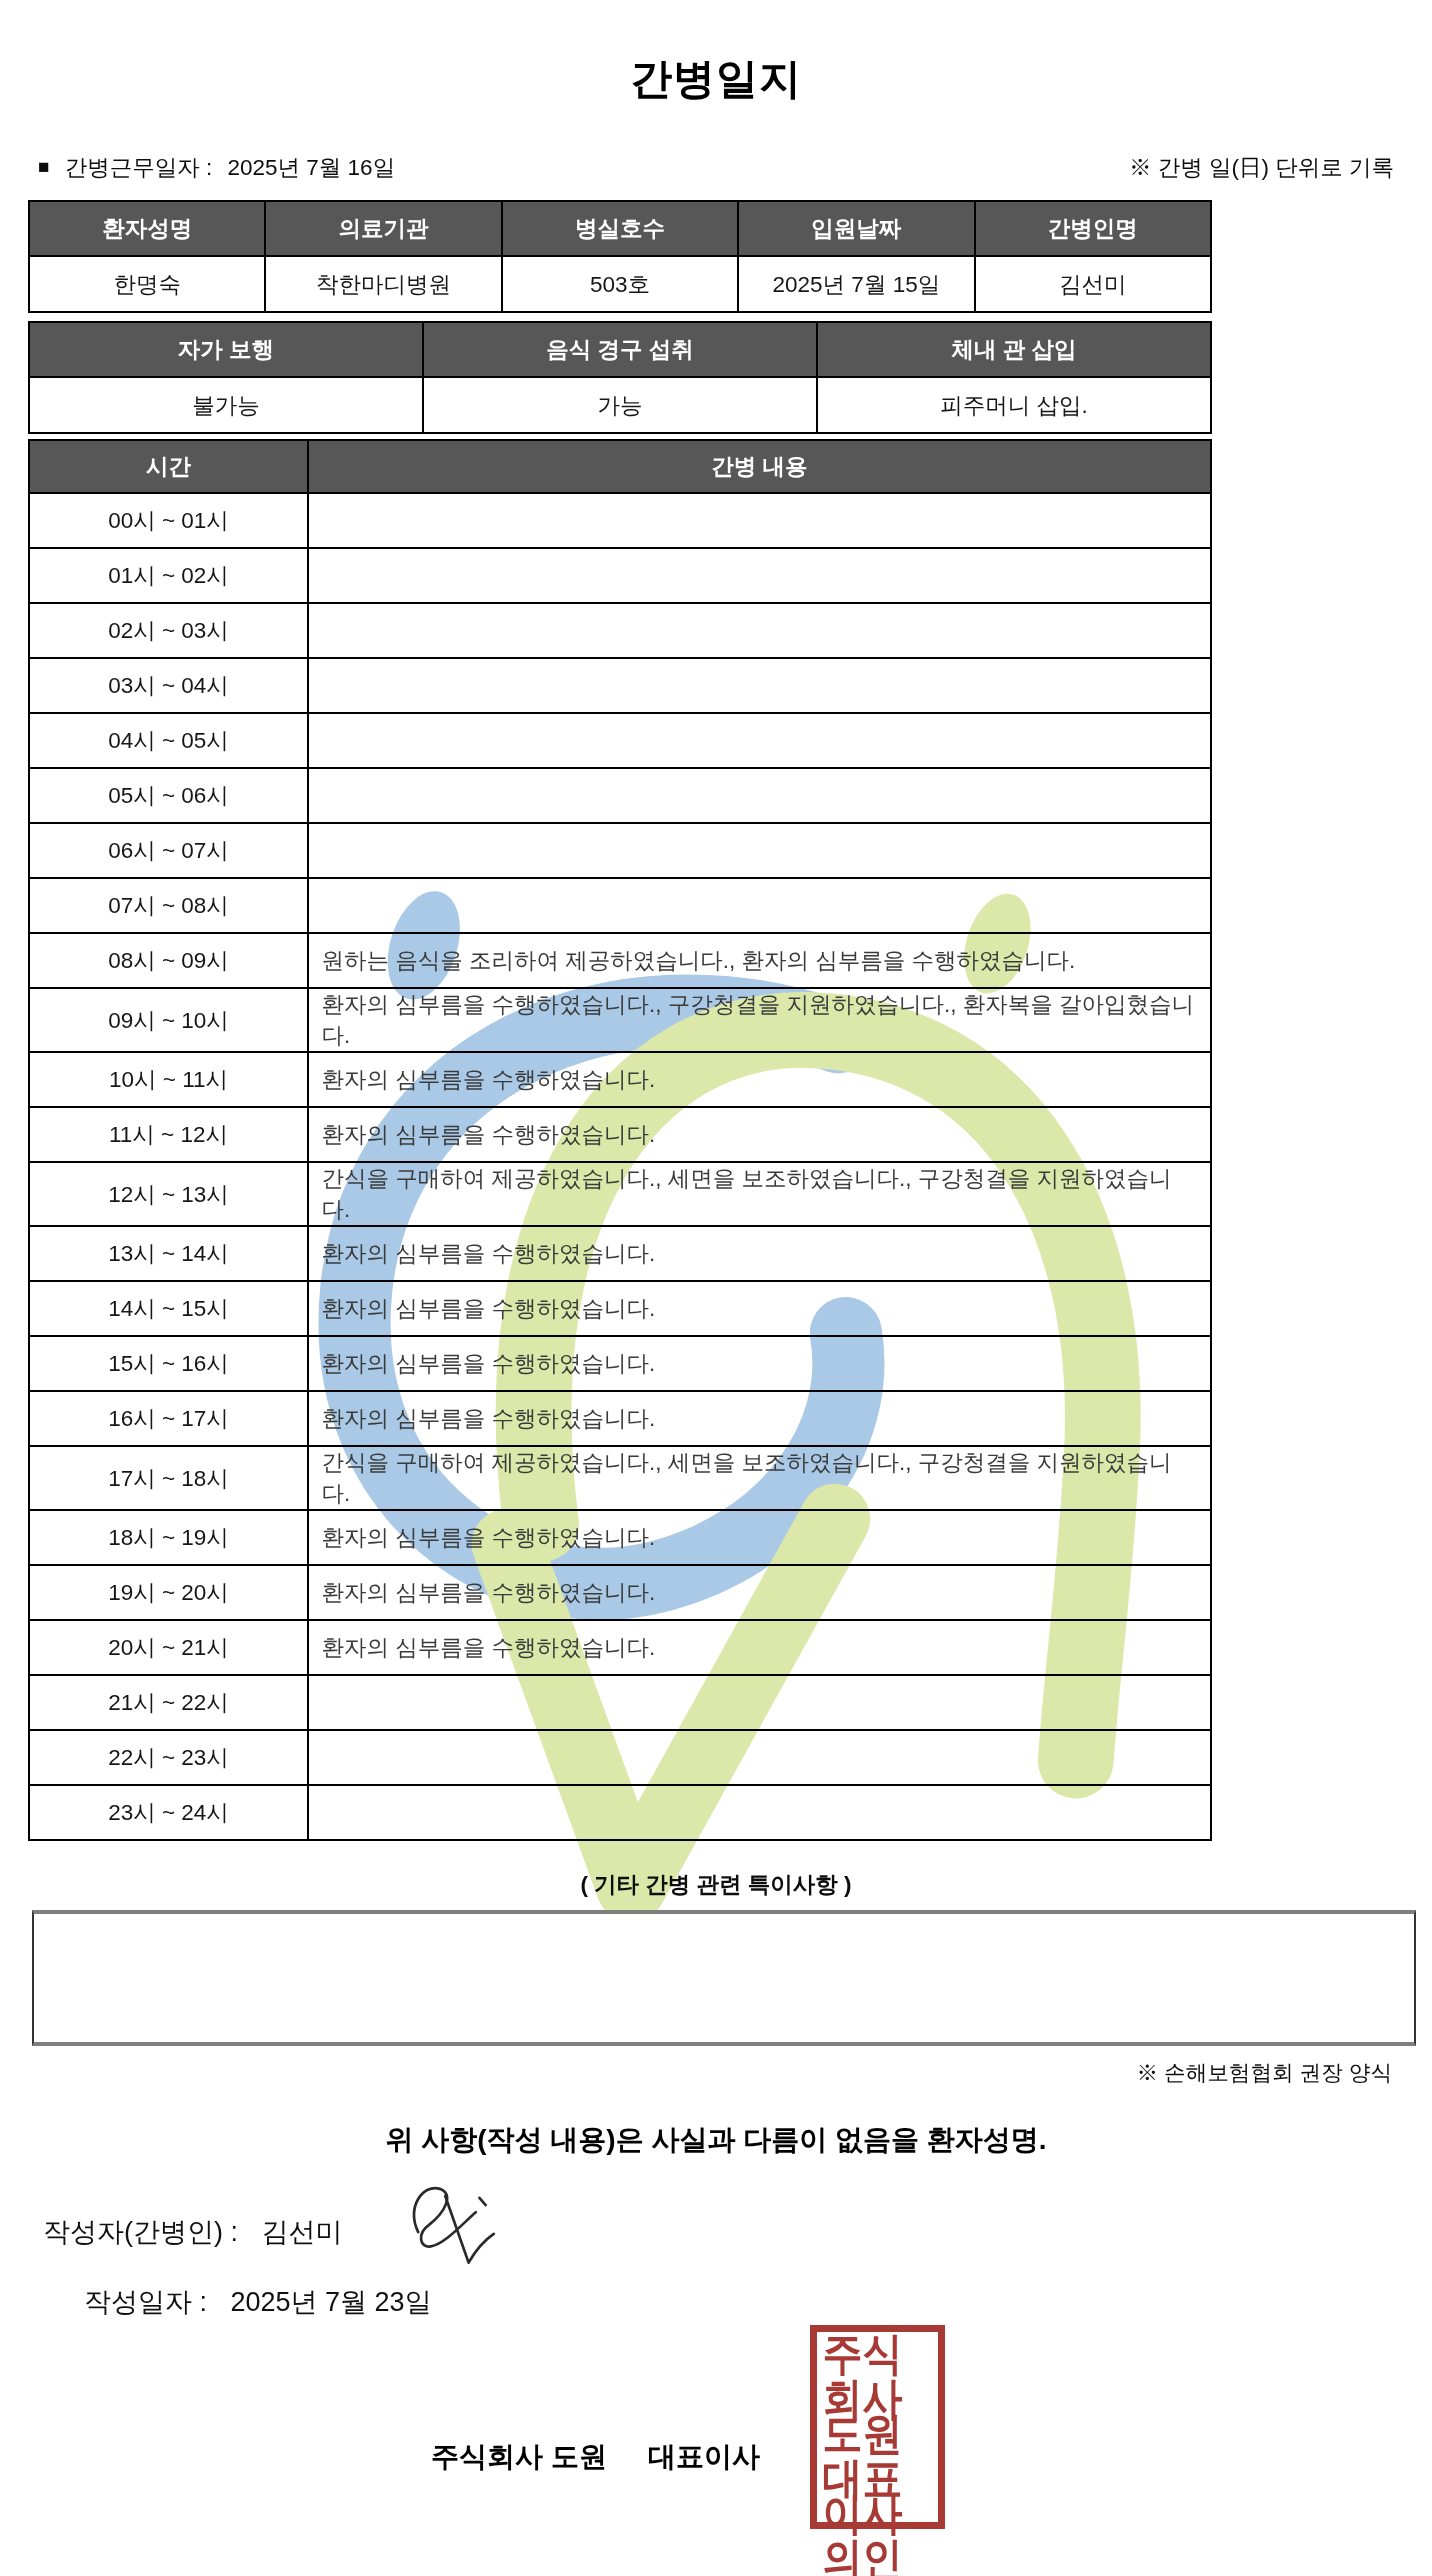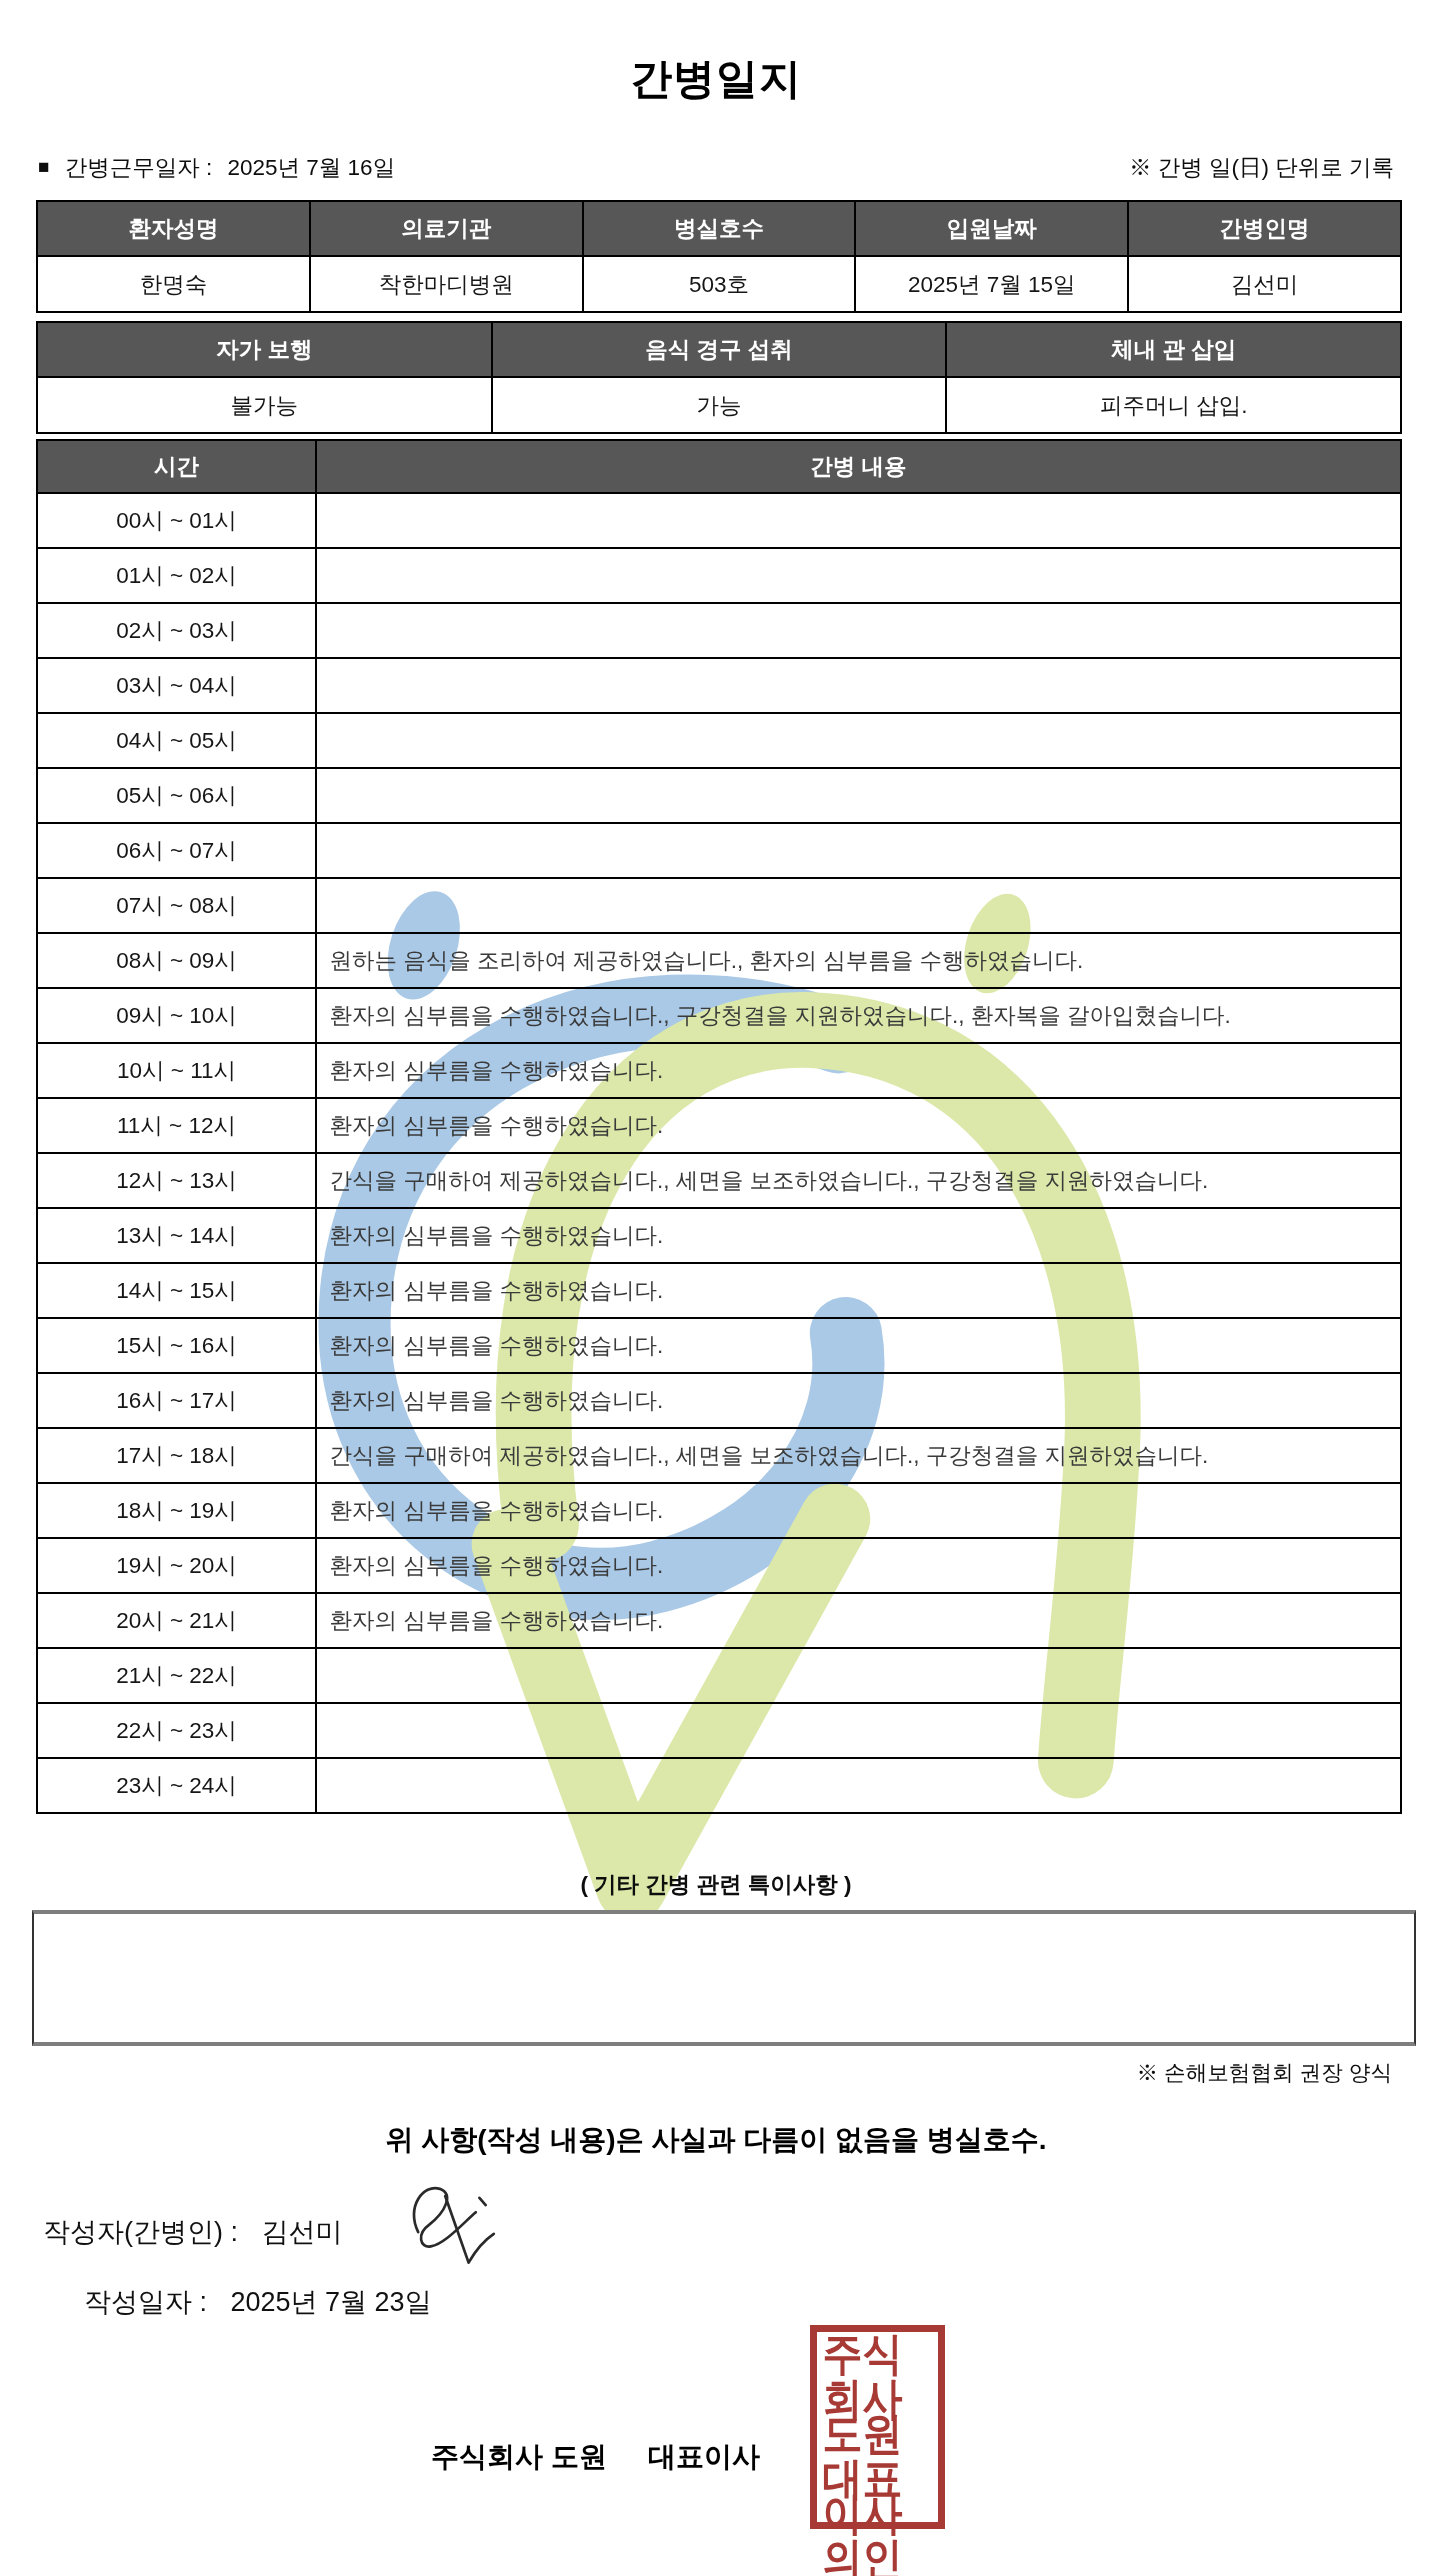--- a/index.html
+++ b/index.html
@@ -16,21 +16,21 @@
   }
   .meta-row {
     position:absolute; top:152px; left:38px; right:38px; z-index:1;
     display:flex; justify-content:space-between; align-items:baseline;
     font-size:22.5px; color:#0d0d0d;
   }
   .meta-left span { margin-right:9px; }
   .bullet { font-size:19px; position:relative; top:-1.8px; }
 
   table.tbl {
-    position:absolute; left:36px; width:1366px; z-index:1;
+    position:absolute; left:28px; width:1184px; z-index:1;
     border-collapse:collapse; table-layout:fixed; background:transparent;padding-left:43px;
   }
   .tbl th, .tbl td { border:2.7px solid #000; overflow:hidden; }
   .tbl th {
     background:var(--header-bg,#575757); color:#fff; font-weight:bold;
     font-size:22.5px; text-align:center;
   }
   .tbl td {
     font-size:22.5px; color:#161616; text-align:center; background:transparent;
   }
@@ -278,21 +278,21 @@
           <td class="time-cell">23시 ~ 24시</td>
           <td class="content-cell"></td>
         </tr>
       </tbody>
   </table>
 
   <div class="remarks-label">( 기타 간병 관련 특이사항 )</div>
   <div class="remarks-box"></div>
   <div class="form-note">※ 손해보험협회 권장 양식</div>
 
-  <div class="statement">위 사항(작성 내용)은 사실과 다름이 없음을 병실호수.</div>
+  <div class="statement">위 사항(작성 내용)은 사실과 다름이 없음을 환자성명.</div>
 
   <div class="writer-row">
     <span>작성자(간병인) :</span>
     <span class="name">김선미</span>
   </div>
 
   <svg class="signature" width="126" height="95" viewBox="0 0 140 105">
     <path d="M 28 62 C 14 34 34 8 52 14 C 68 20 58 40 40 54 C 26 64 30 80 42 78 C 58 75 78 52 92 40" stroke="#2a2a2a" stroke-width="3" fill="none" stroke-linecap="round"></path>
     <path d="M 58 22 L 84 96 M 84 96 C 92 82 100 72 112 64" stroke="#2a2a2a" stroke-width="3" fill="none" stroke-linecap="round"></path>
     <path d="M 96 24 L 103 32" stroke="#2a2a2a" stroke-width="3" fill="none" stroke-linecap="round"></path>

